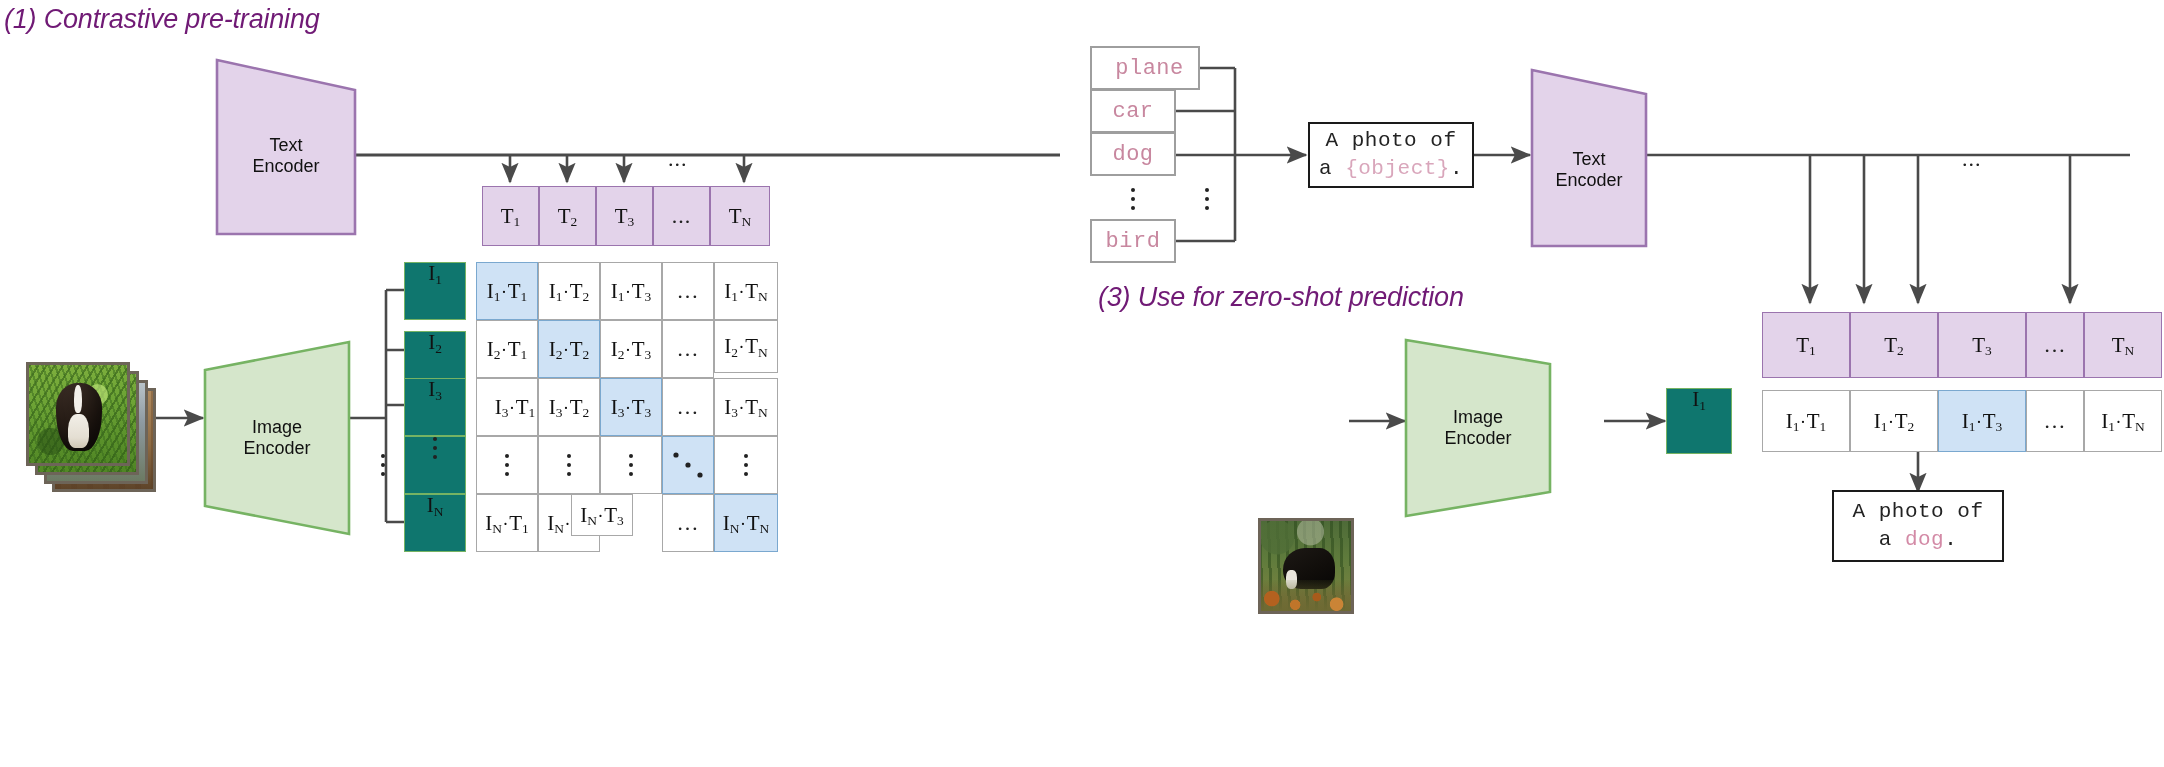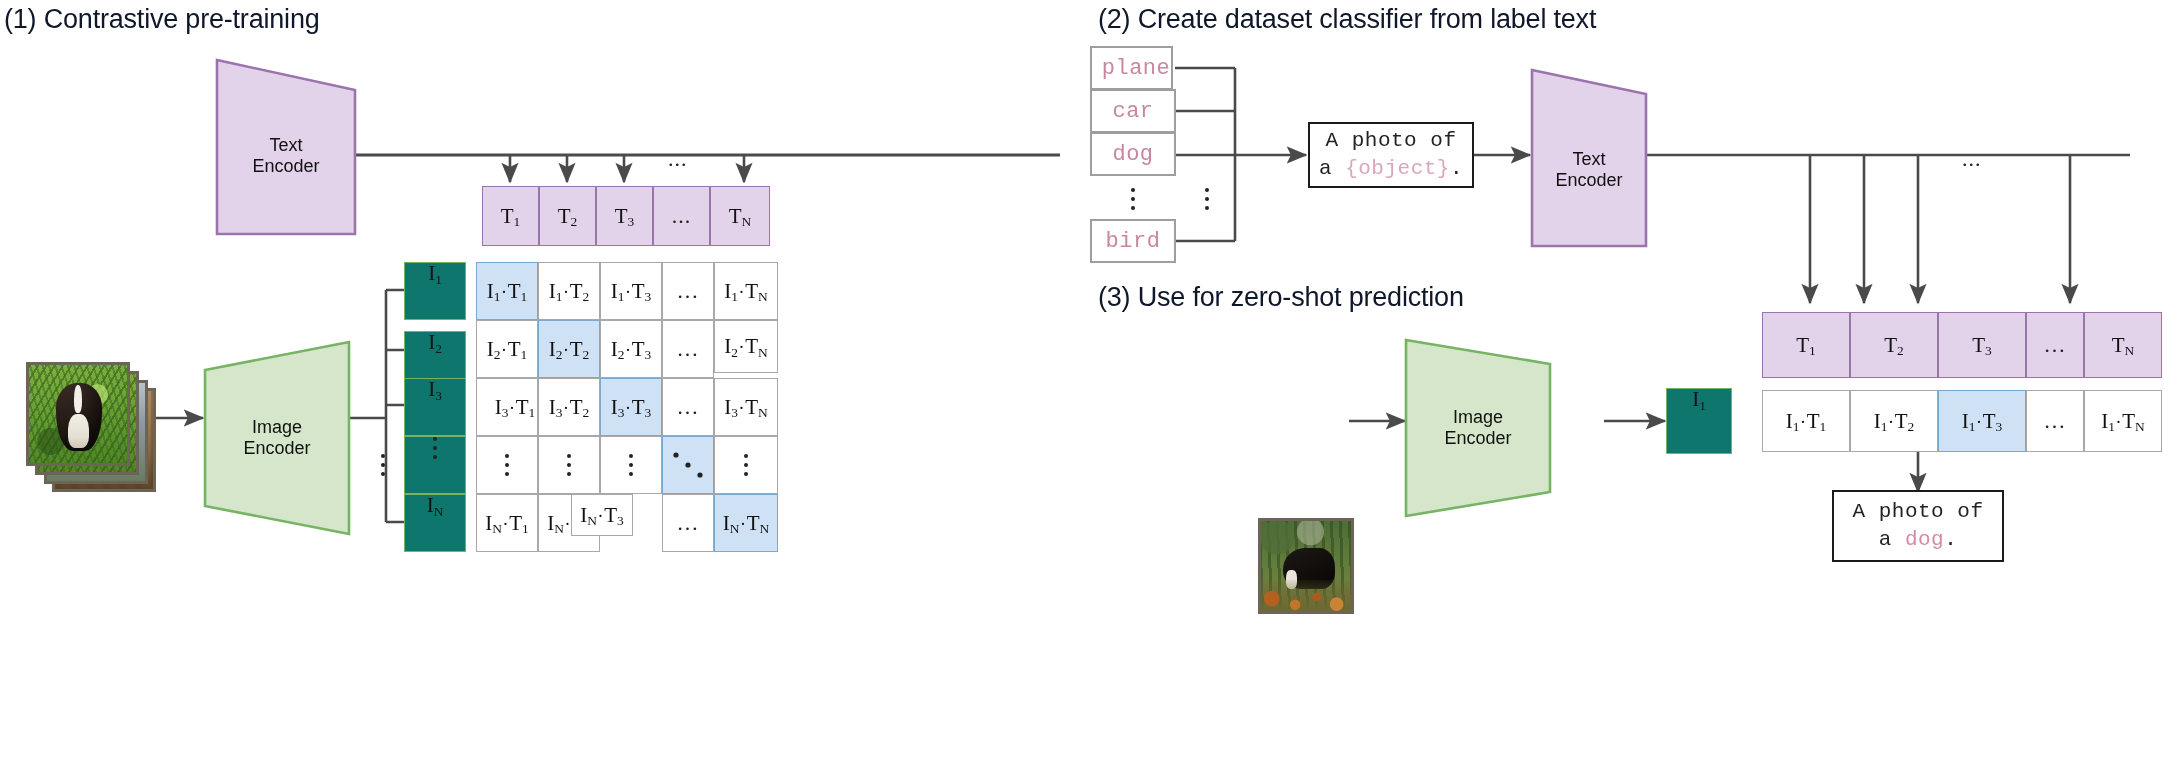--- a/index.html
+++ b/index.html
@@ -20,23 +20,24 @@
     left: 0; top: 0;
     width: 2164px;
     height: 767px;
   }
   .abs { position: absolute; }
 
   
   .heading {
     font-size: 27px;
     font-family: "Liberation Sans", sans-serif;
-    color: #0f172a;
+    color: #701a75;
     white-space: nowrap;
     letter-spacing: -0.2px;
+    font-style: italic;
   }
 
   
   .encoder {
     position: absolute;
     display: flex;
     align-items: center;
     justify-content: center;
   }
   .encoder svg { position: absolute; left: 0; top: 0; }
@@ -477,23 +478,22 @@
   <div class="mcell" style="left:571px; top:494px; width:62px; height:42px;">
     <span class="sym">I<sub>N</sub><span class="dotop">·</span>T<sub>3</sub></span>
     </div>
   <div class="mcell" style="left:662px; top:494px; width:52px; height:58px;">
     <span class="dots-h">…</span>
     </div>
   <div class="mcell hl" style="left:714px; top:494px; width:64px; height:58px;">
     <span class="sym">I<sub>N</sub><span class="dotop">·</span>T<sub>N</sub></span>
     </div>
 
-  <div class="abs heading" style="left:1098px; top:4px;">(2) Create dataset classifier from label text</div>
-
-  <div class="box label-box" style="left:1090px; top:46px; width:83px; height:44px;padding-left:9px;">
+
+  <div class="box label-box" style="left:1090px; top:46px; width:110px; height:44px;padding-left:9px;">
     <span class="label-text">plane</span>
     </div>
   <div class="box label-box" style="left:1090px; top:89px; width:86px; height:44px;">
     <span class="label-text">car</span>
     </div>
   <div class="box label-box" style="left:1090px; top:132px; width:86px; height:44px;">
     <span class="label-text">dog</span>
     </div>
   <div class="vdots" style="left:1128px; top:183px; width:10px; height:32px;">
     <i></i>

